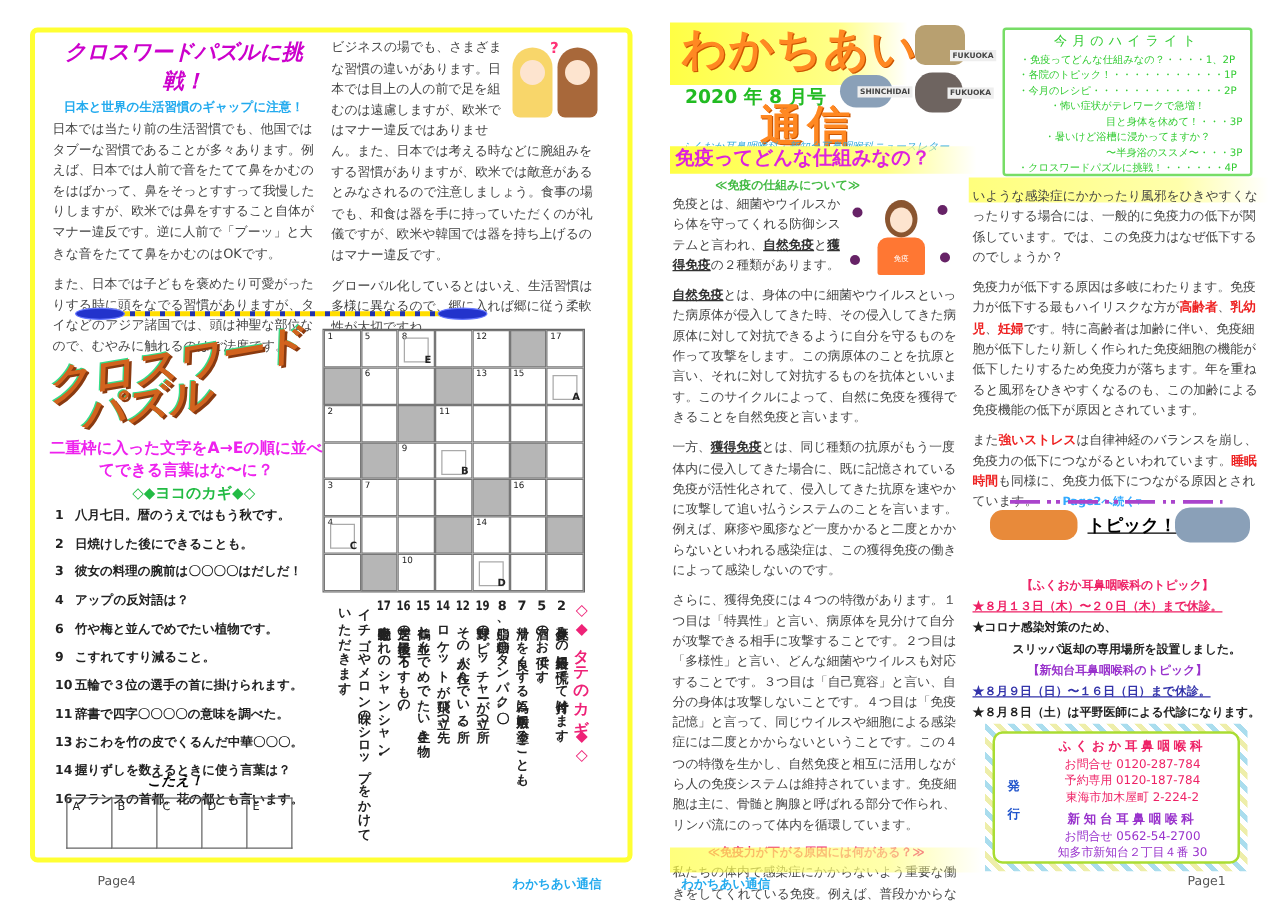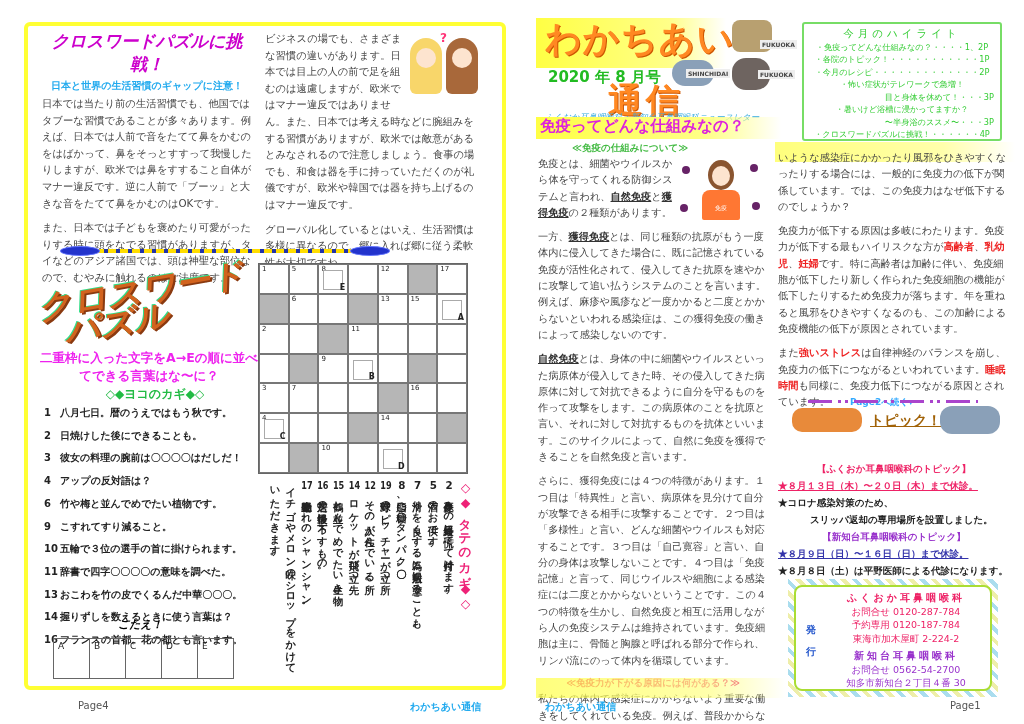--- a/index.html
+++ b/index.html
@@ -77,21 +77,21 @@
   .col-d p { margin-bottom: 8px; }
   .red { color: #ee2222; font-weight: bold; }
   .woman { float: right; width: 86px; height: 64px; margin: 2px 4px 0 4px; position: relative; }
   .woman .head { position: absolute; left: 30px; top: 2px; width: 26px; height: 30px; border-radius: 50%; background: #8a5530; }
   .woman .face2 { position: absolute; left: 34px; top: 8px; width: 18px; height: 20px; border-radius: 50%; background: #fde4cf; }
   .woman .shirt { position: absolute; left: 24px; top: 32px; width: 38px; height: 30px; background: #ff7733; border-radius: 8px 8px 2px 2px; }
   .woman .germ { position: absolute; width: 8px; height: 8px; border-radius: 50%; background: #662266; }
   .cont { color: #33aaff; font-weight: bold; font-size: 9px; margin-left: 20px; }
   .dash-div { position: absolute; left: 808px; top: 400px; width: 170px; height: 3px; background: repeating-linear-gradient(90deg, #aa44cc 0 24px, transparent 24px 30px, #aa44cc 30px 33px, transparent 33px 37px, #aa44cc 37px 40px, transparent 40px 46px); }
   .topic-row { position: absolute; left: 790px; top: 406px; width: 210px; height: 30px; }
-  .topic-row .word { position: absolute; left: 80px; top: 6px; font-size: 14px; font-weight: bold; color: #a16207; text-decoration: underline; }
+  .topic-row .word { position: absolute; left: 80px; top: 6px; font-size: 14px; font-weight: bold; color: #000000; text-decoration: underline; }
   .topics { position: absolute; left: 778px; top: 440px; width: 232px; font-family: "DejaVu Serif", serif; font-size: 9.5px; line-height: 17px; color: #222; font-weight: bold; }
   .topics .th2 { text-align: center; color: #ee2266; margin-top: 20px; }
   .topics .th3 { text-align: center; color: #9933cc; }
   .topics .pink { color: #ee2266; text-decoration: underline; }
   .topics .blue { color: #3333aa; text-decoration: underline; }
   .topics .ind { padding-left: 32px; }
   .topics .print { text-align: center; color: #cc44cc; font-weight: normal; margin-top: 2px; }
 
   .pub { position: absolute; left: 788px; top: 579px; width: 210px; height: 118px; padding: 6px; background: repeating-linear-gradient(45deg, #aaddee 0 4px, #ffffff 4px 8px, #eeeeaa 8px 12px, #ffffff 12px 16px); }
   .pub-inner { width: 100%; height: 100%; background: #fff; border: 2px solid #aadd33; border-radius: 8px; position: relative; }
@@ -339,22 +339,22 @@
   <div class="woman">
     <div class="germ" style="left:4px;top:8px"></div>
       <div class="germ" style="left:72px;top:6px"></div>
     <div class="germ" style="left:2px;top:46px"></div>
       <div class="germ" style="left:74px;top:44px"></div>
     <div class="head"></div>
       <div class="face2"></div>
     <div class="shirt" style="font-size:6px;color:#fff;text-align:center;padding-top:10px">免疫</div>
   </div>
   <p><span>免疫とは、細菌やウイルスから体を守ってくれる防御システムと言われ、</span><u>自然免疫</u><span>と</span><u>獲得免疫</u><span>の２種類があります。</span></p>
+  <p><u>自然免疫</u><span>とは、身体の中に細菌やウイルスといった病原体が侵入してきた時、その侵入してきた病原体に対して対抗できるように自分を守るものを作って攻撃をします。この病原体のことを抗原と言い、それに対して対抗するものを抗体といいます。このサイクルによって、自然に免疫を獲得できることを自然免疫と言います。</span></p>
   <p><span>一方、</span><u>獲得免疫</u><span>とは、同じ種類の抗原がもう一度体内に侵入してきた場合に、既に記憶されている免疫が活性化されて、侵入してきた抗原を速やかに攻撃して追い払うシステムのことを言います。例えば、麻疹や風疹など一度かかると二度とかからないといわれる感染症は、この獲得免疫の働きによって感染しないのです。</span></p>
-  <p><u>自然免疫</u><span>とは、身体の中に細菌やウイルスといった病原体が侵入してきた時、その侵入してきた病原体に対して対抗できるように自分を守るものを作って攻撃をします。この病原体のことを抗原と言い、それに対して対抗するものを抗体といいます。このサイクルによって、自然に免疫を獲得できることを自然免疫と言います。</span></p>
   <p>さらに、獲得免疫には４つの特徴があります。１つ目は「特異性」と言い、病原体を見分けて自分が攻撃できる相手に攻撃することです。２つ目は「多様性」と言い、どんな細菌やウイルスも対応することです。３つ目は「自己寛容」と言い、自分の身体は攻撃しないことです。４つ目は「免疫記憶」と言って、同じウイルスや細胞による感染症には二度とかからないということです。この４つの特徴を生かし、自然免疫と相互に活用しながら人の免疫システムは維持されています。免疫細胞は主に、骨髄と胸腺と呼ばれる部分で作られ、リンパ流にのって体内を循環しています。</p>
   <div style="text-align:center;color:#ee2277;font-weight:bold;font-size:9.5px;margin-top:-2px;">≪免疫力が下がる原因には何がある？≫</div>
   <p>私たちの体内で感染症にかからないよう重要な働きをしてくれている免疫。例えば、普段かからな</p>
 </div>
 <div class="hl" style="left:536px;top:678px;width:250px;height:20px;opacity:0.7;"></div>
 
 <div class="hl" style="left:775px;top:142px;width:240px;height:20px;opacity:0.7;"></div>
 <div class="col-d">
   <p>いような感染症にかかったり風邪をひきやすくなったりする場合には、一般的に免疫力の低下が関係しています。では、この免疫力はなぜ低下するのでしょうか？</p>
   <p><span>免疫力が低下する原因は多岐にわたります。免疫力が低下する最もハイリスクな方が</span><span class="red">高齢者</span><span>、</span><span class="red">乳幼児</span><span>、</span><span class="red">妊婦</span><span>です。特に高齢者は加齢に伴い、免疫細胞が低下したり新しく作られた免疫細胞の機能が低下したりするため免疫力が落ちます。年を重ねると風邪をひきやすくなるのも、この加齢による免疫機能の低下が原因とされています。</span></p>

